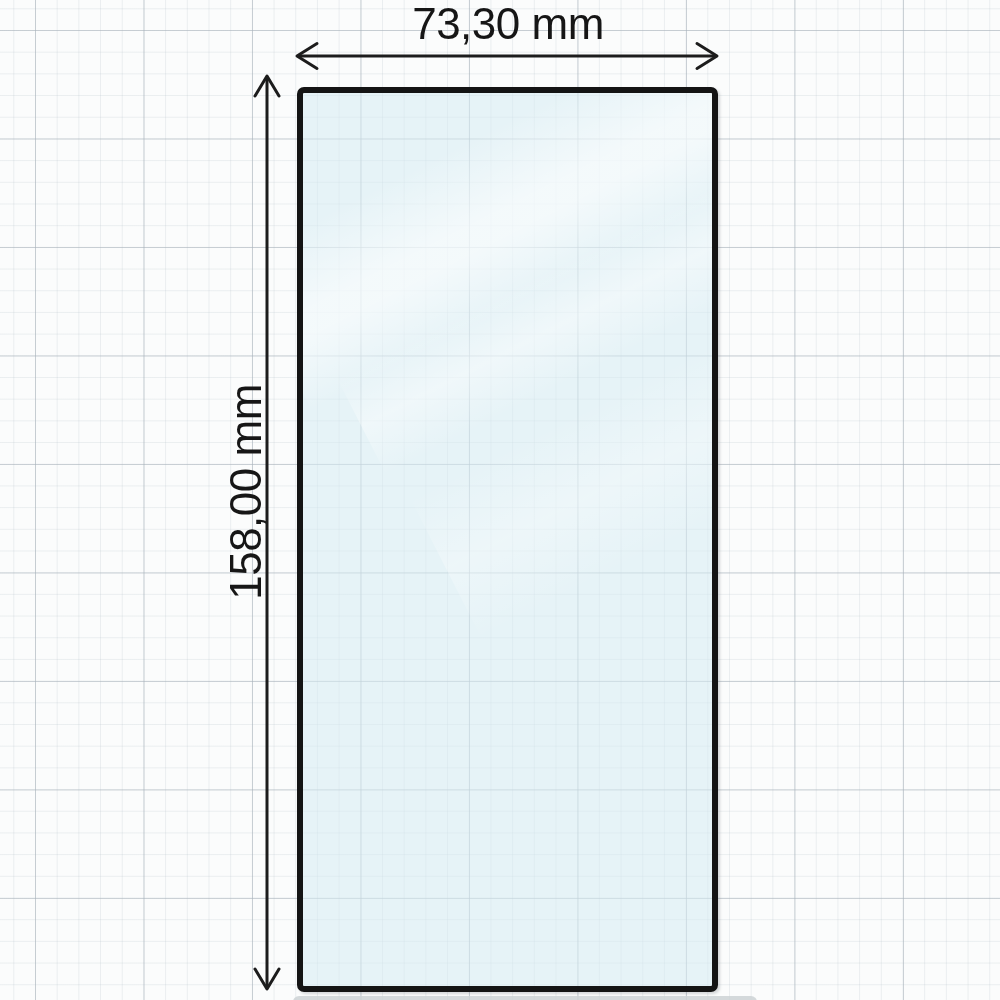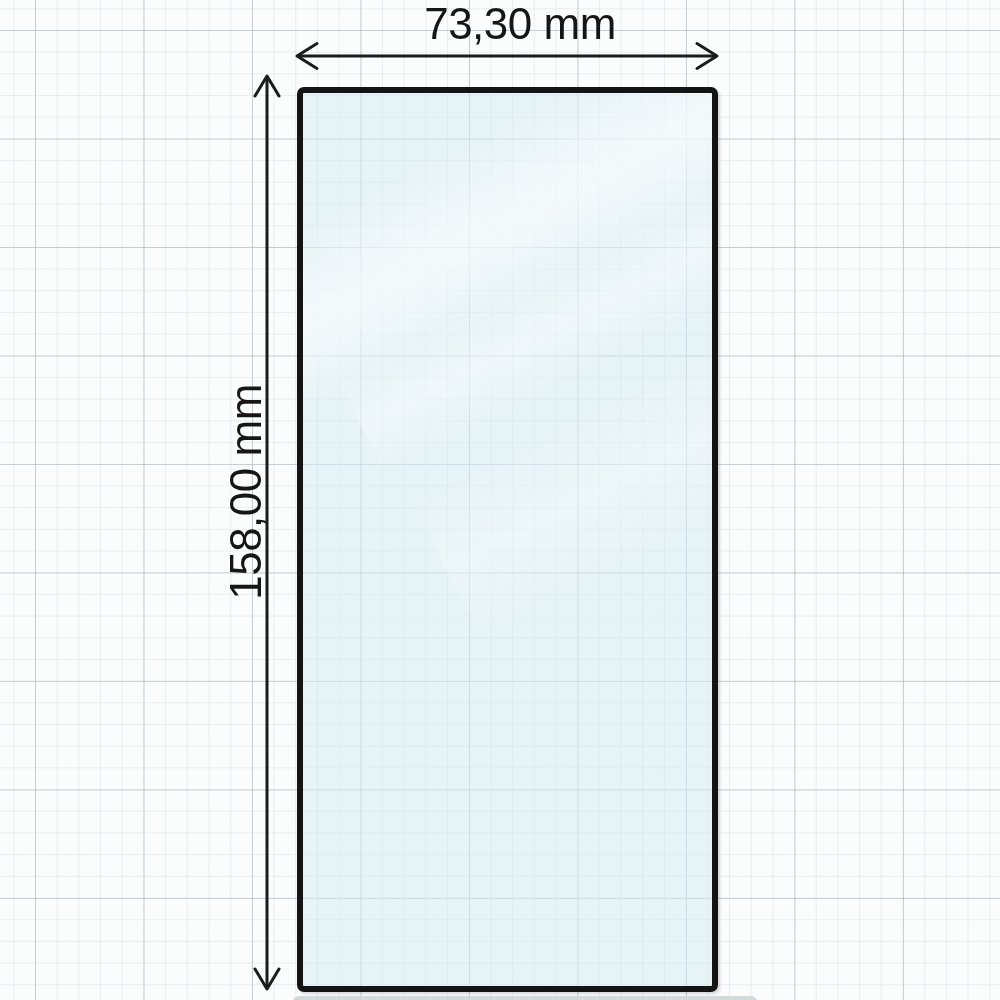--- a/index.html
+++ b/index.html
@@ -31,21 +31,20 @@
     font-weight: 500;
     letter-spacing: -0.5px;
     white-space: nowrap;
     line-height: 1;
     user-select: none;
   }
   .dim-label.horizontal {
     left: 508px;
     top: 2px;
     transform: translateX(-50%);
-    margin-left: 12px;
   }
   .dim-label.vertical {
     left: 246px;
     top: 492px;
     transform: translate(-50%, -50%) rotate(-90deg);
   }
 
   .arrows-svg {
     position: absolute;
     left: 0;

